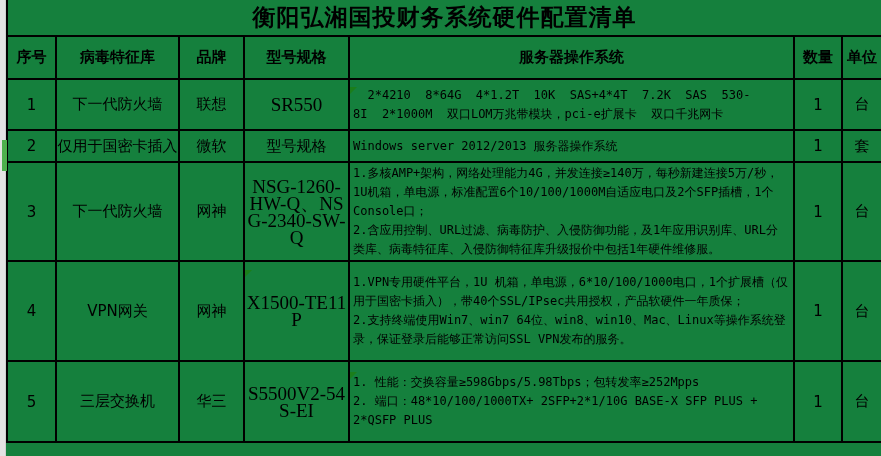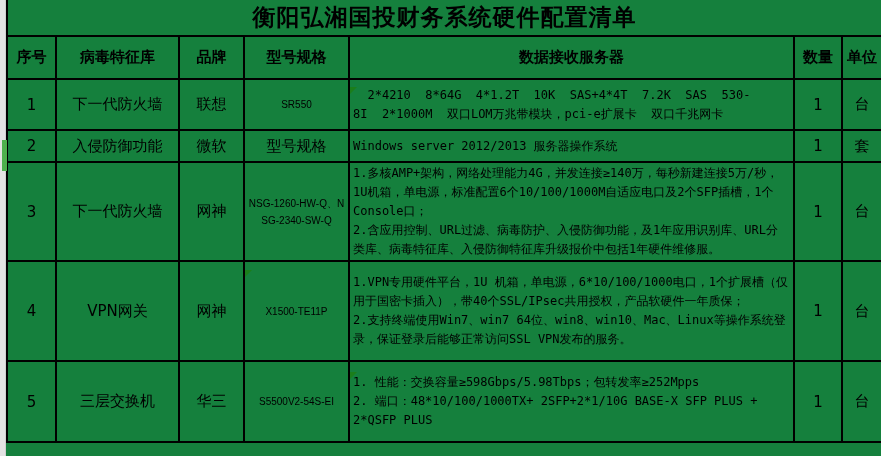--- a/index.html
+++ b/index.html
@@ -51,23 +51,23 @@
     font-weight: bold;
     text-align: center;
   }
 
   td.c {
     text-align: center;
     font-size: 15px;
   }
   td.model {
     text-align: center;
-    font-size: 10px;
+    font-size: 19px;
     line-height: 17px;
-    font-family: Liberation Sans, sans-serif;
+    font-family: Liberation Serif, serif;
     word-break: break-all;
     padding: 0 1px;
   }
   td.params {
     text-align: left;
     font-size: 12px;
     line-height: 19px;
     font-family: "DejaVu Sans Mono", "DejaVu Sans", monospace;
     white-space: pre-wrap;
     word-break: break-word;
@@ -114,39 +114,39 @@
     <tbody>
         <tr>
       <td class="title-cell" colspan="7">衡阳弘湘国投财务系统硬件配置清单</td>
     </tr>
 
     <tr>
       <th>序号</th>
       <th>病毒特征库</th>
       <th>品牌</th>
       <th>型号规格</th>
-      <th>数据接收服务器</th>
+      <th>服务器操作系统</th>
       <th>数量</th>
       <th>单位</th>
     </tr>
 
     <tr style="height:51px">
       <td class="c">1</td>
       <td class="c">下一代防火墙</td>
       <td class="c">联想</td>
       <td class="model">SR550</td>
       <td class="params">  2*4210  8*64G  4*1.2T  10K  SAS+4*4T  7.2K  SAS  530-
 8I  2*1000M  双口LOM万兆带模块，pci-e扩展卡  双口千兆网卡</td>
       <td class="c">1</td>
       <td class="c">台</td>
     </tr>
 
     <tr style="height:32px">
       <td class="c">2</td>
-      <td class="c">入侵防御功能</td>
+      <td class="c">仅用于国密卡插入</td>
       <td class="c">微软</td>
       <td class="c">型号规格</td>
       <td class="params">Windows server 2012/2013 服务器操作系统</td>
       <td class="c">1</td>
       <td class="c">套</td>
     </tr>
 
     <tr style="height:94px">
       <td class="c">3</td>
       <td class="c">下一代防火墙</td>

